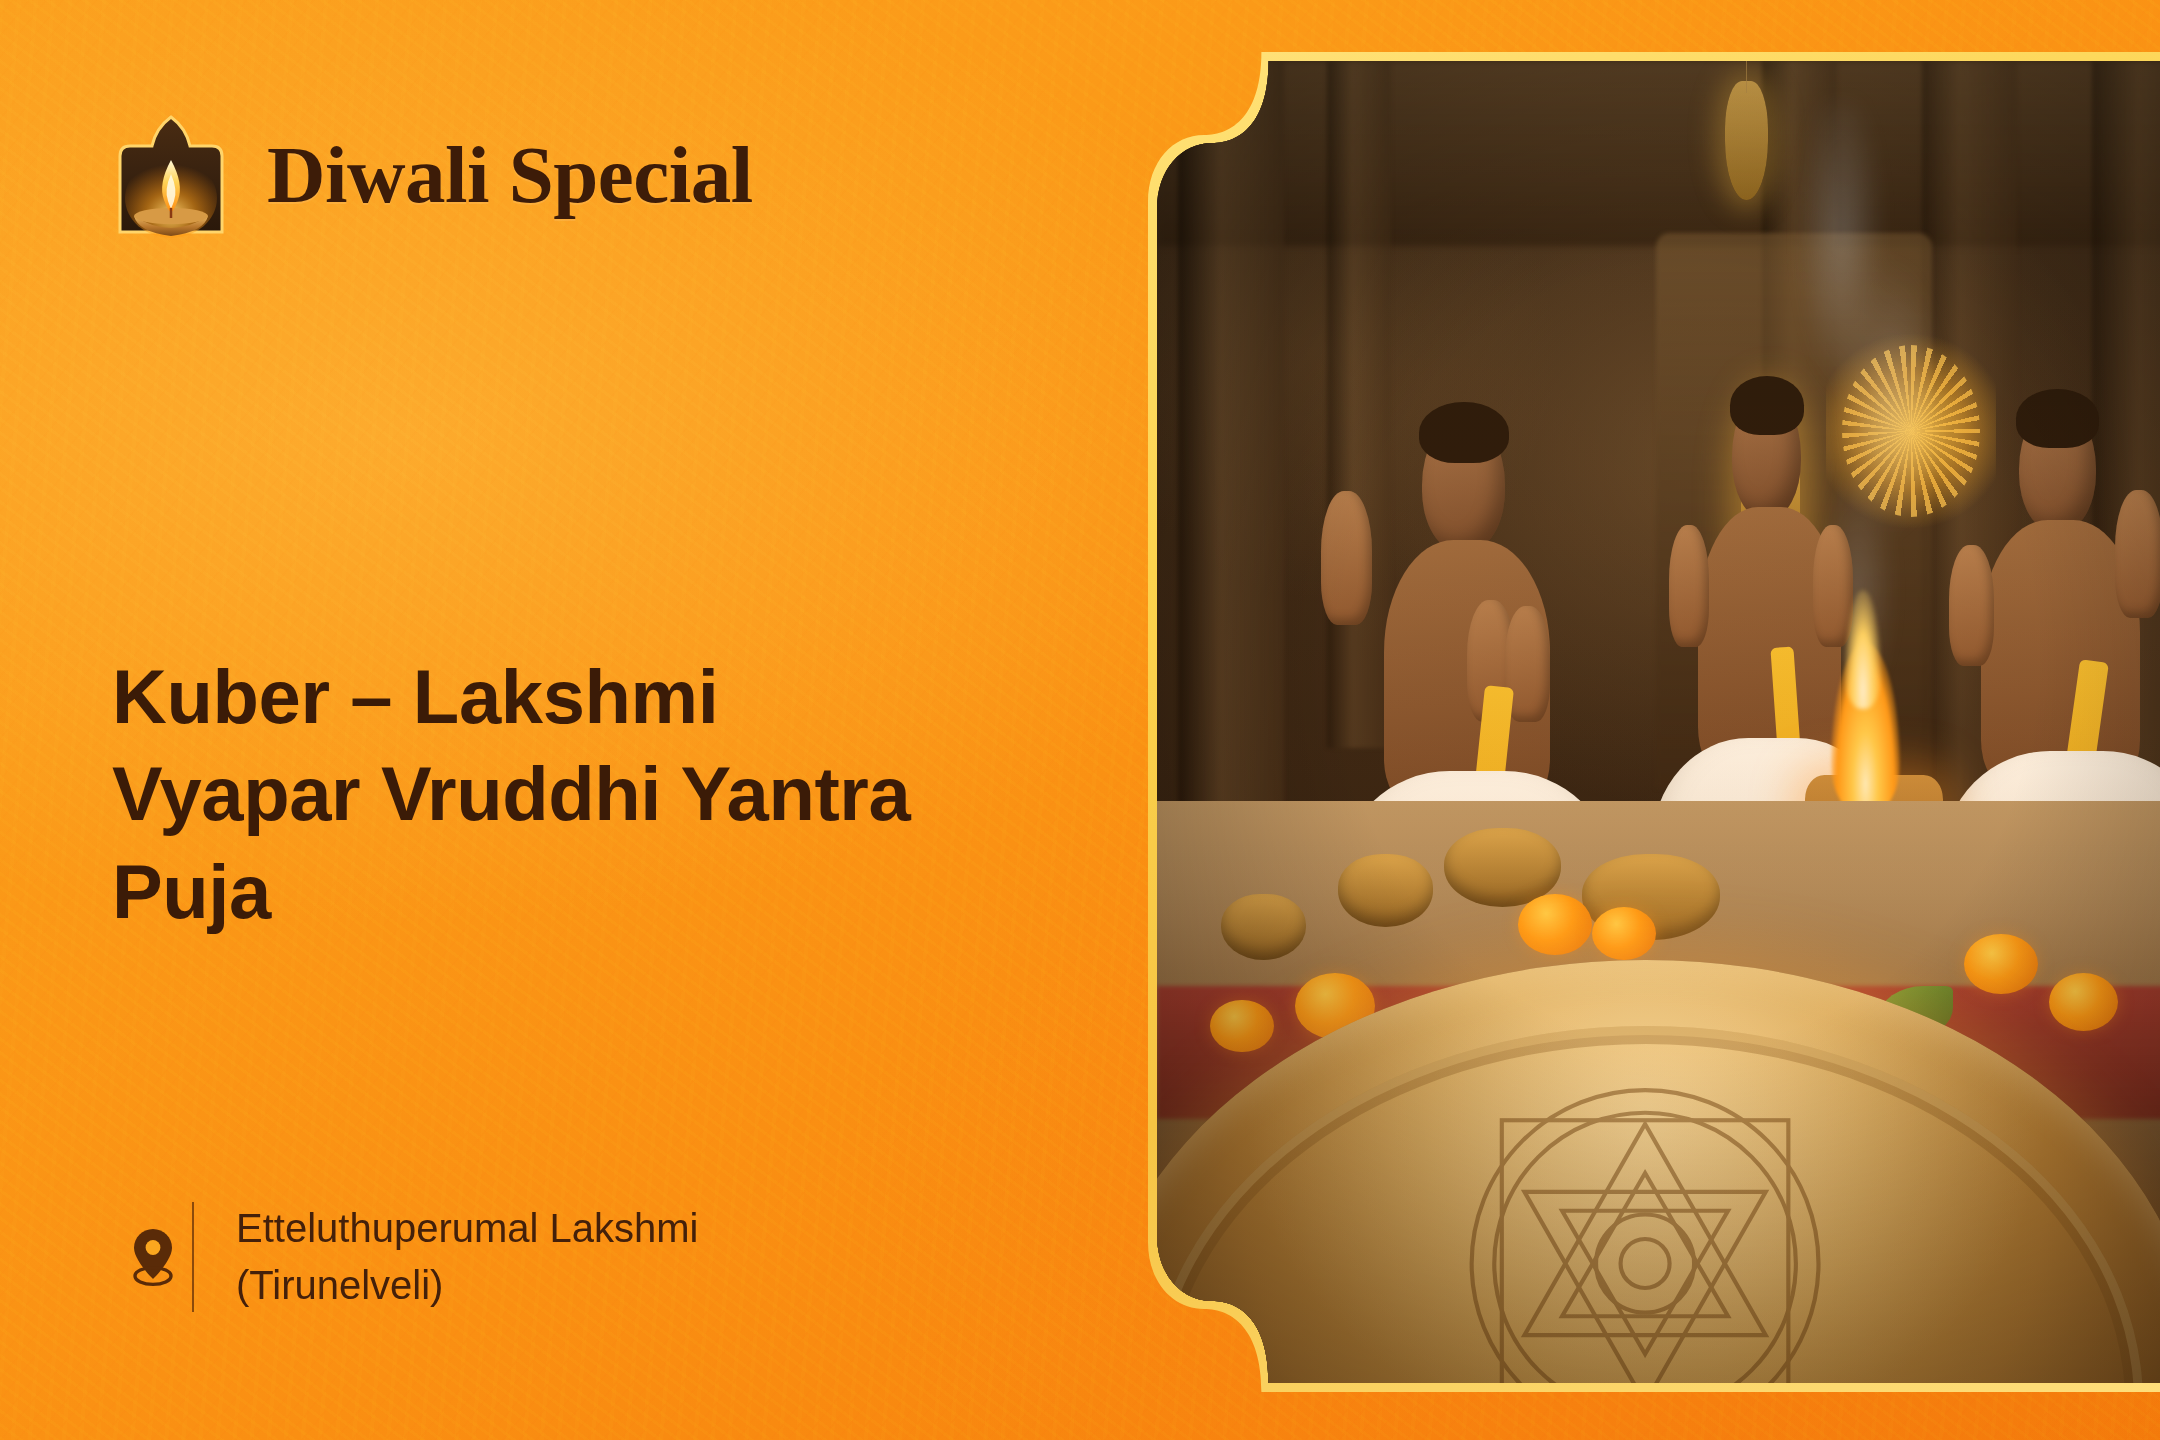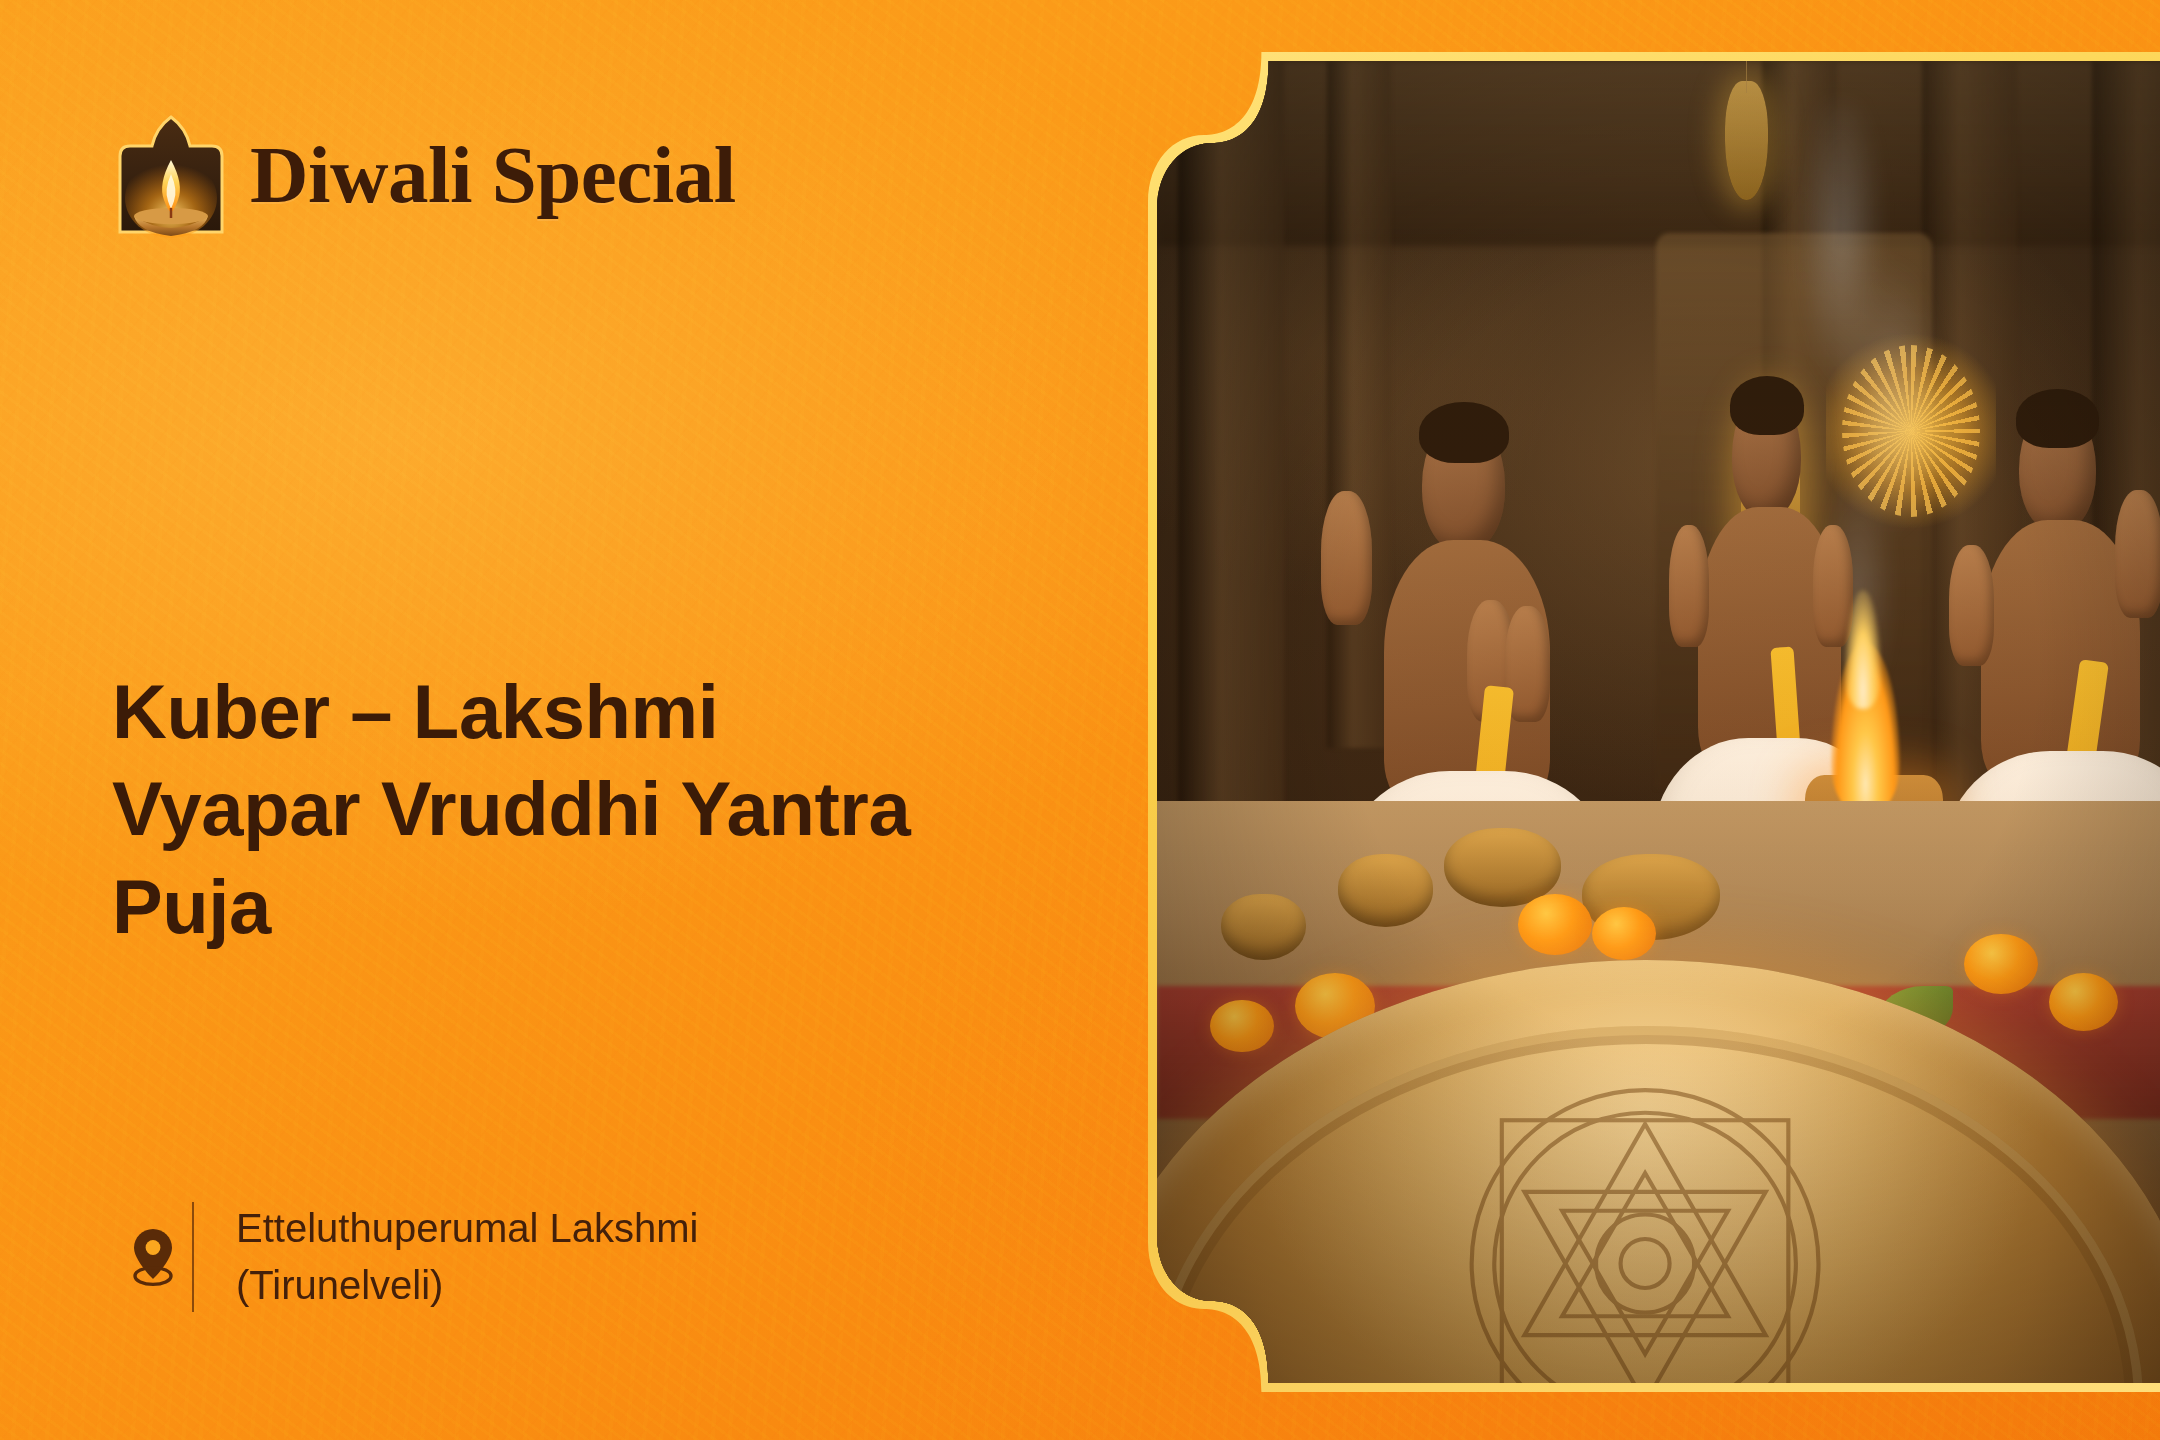--- a/index.html
+++ b/index.html
@@ -37,21 +37,21 @@
     position:absolute;
     left:112px; top:0;
     width:860px; height:1440px;
     z-index:3;
   }
 
   
   .brand{
     position:absolute;
     left:0; top:112px;
-    display:flex; align-items:center; gap:20px;
+    display:flex; align-items:center; gap:37px;
   }
   .brand-mark{
     position:relative;
     width:118px; height:126px;
     flex:0 0 auto;
   }
   .brand-mark svg{ display:block; width:100%; height:100%; }
 
   .brand-title{
     font-family:"Liberation Serif", serif;
@@ -79,21 +79,20 @@
   
   .headline{
     position:absolute;
     left:0px; top:648px;
     width:830px;
     font-size:76px;
     line-height:1.28;
     font-weight:700;
     color:#3b1b07;
     letter-spacing:-.4px;
-    margin-top:15px;
   }
 
   
   .venue{
     position:absolute;
     left:2px; top:1200px;
     display:flex; align-items:stretch; gap:0;
   }
   .venue-pin{
     width:78px;

